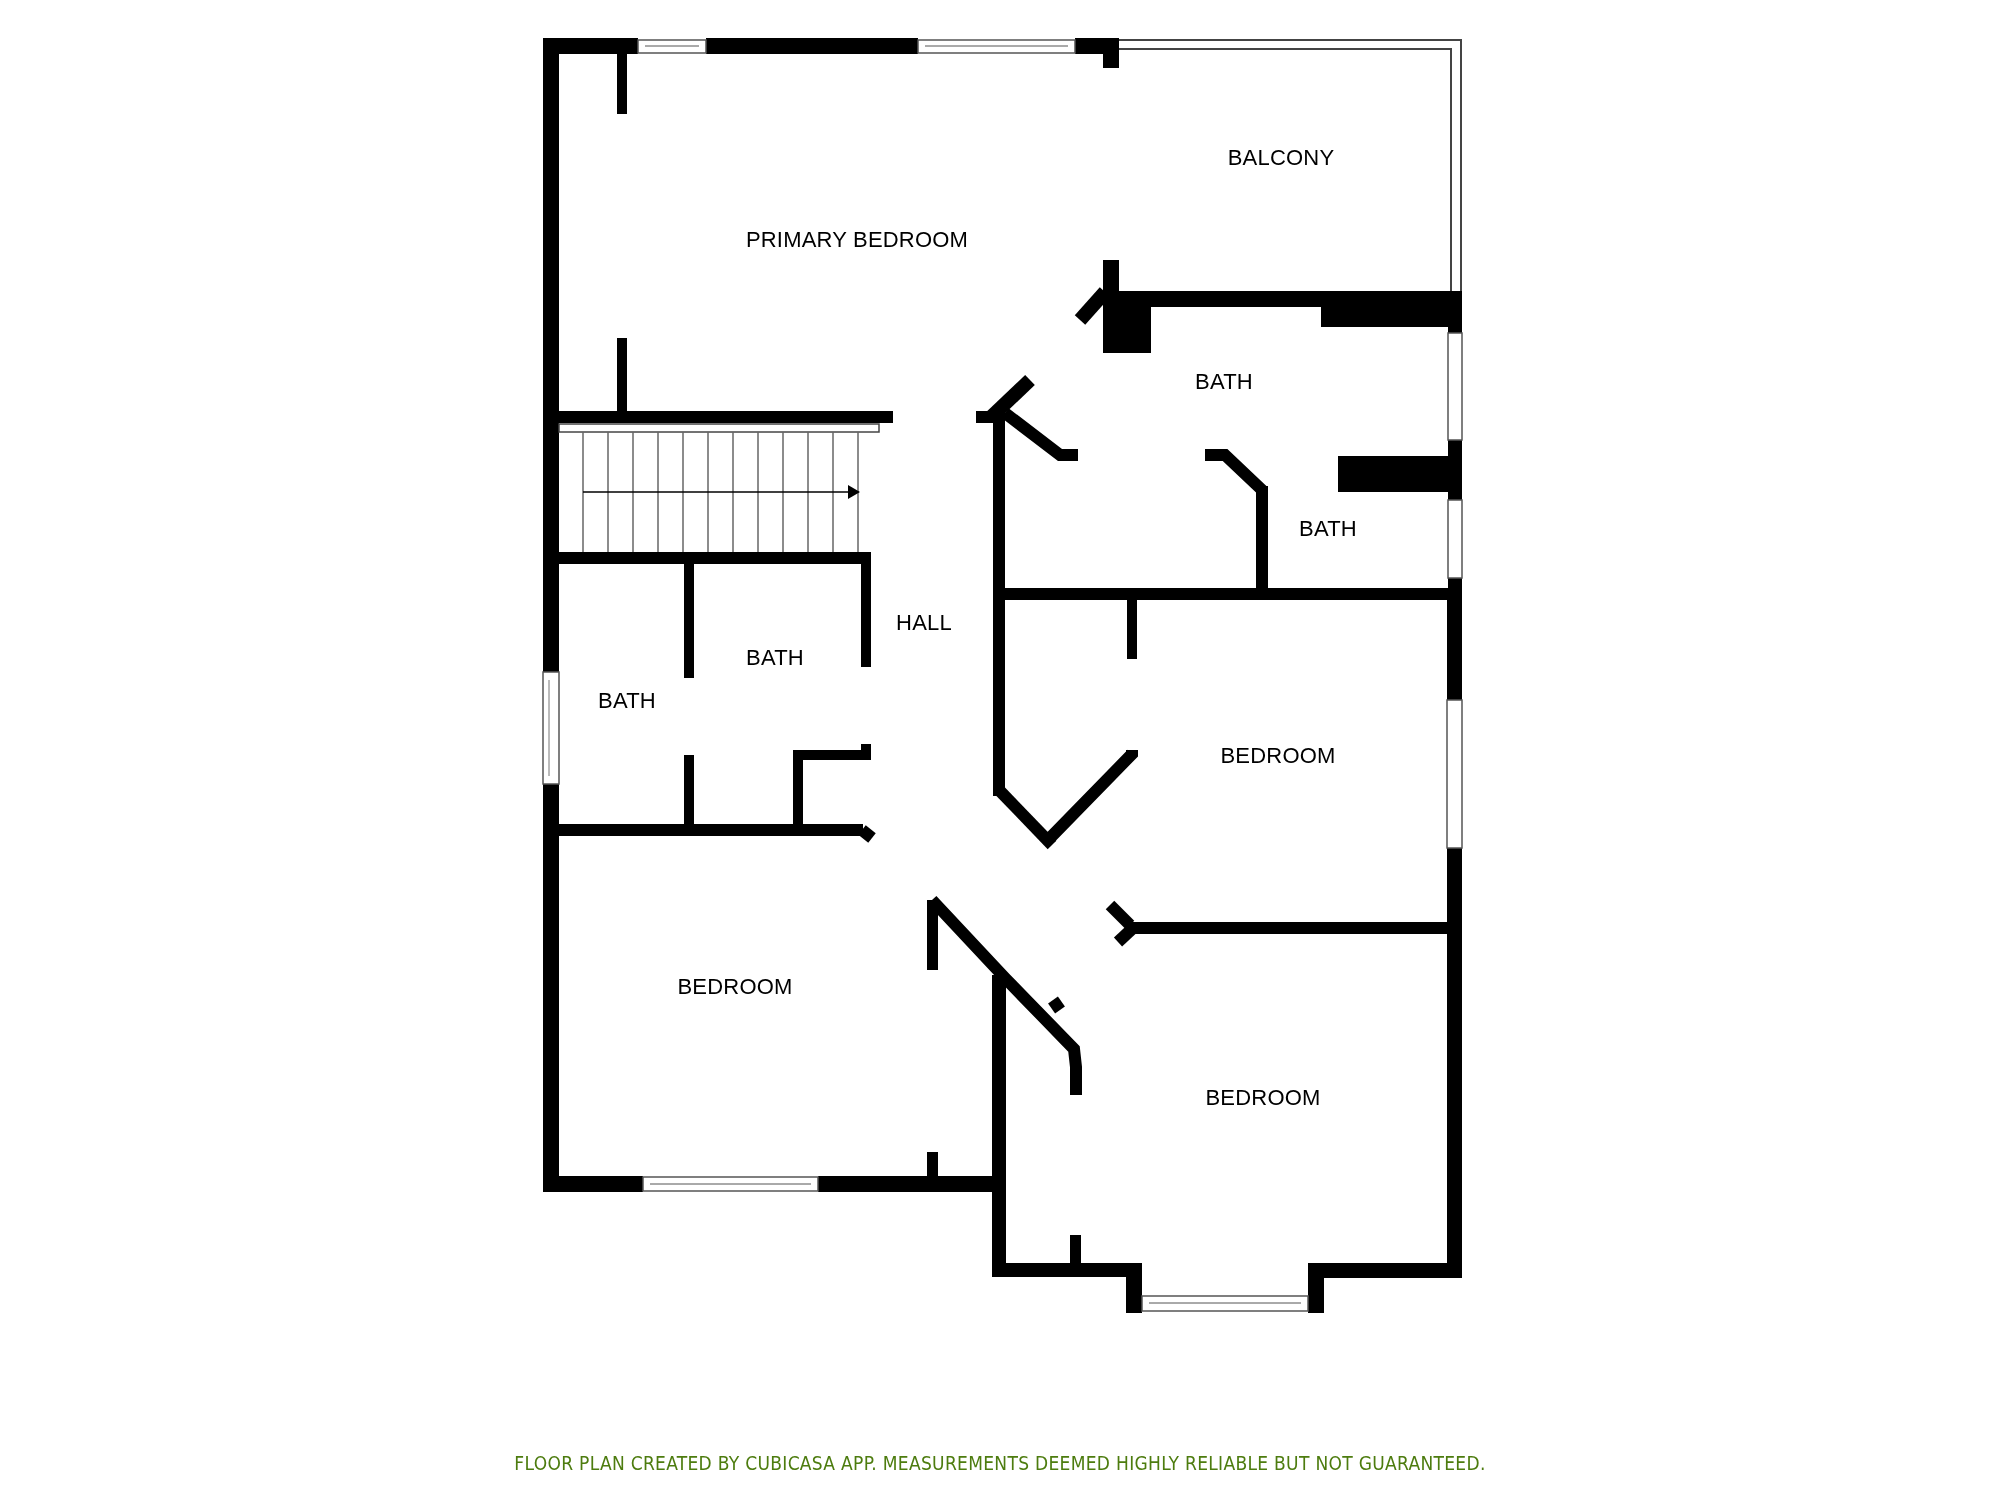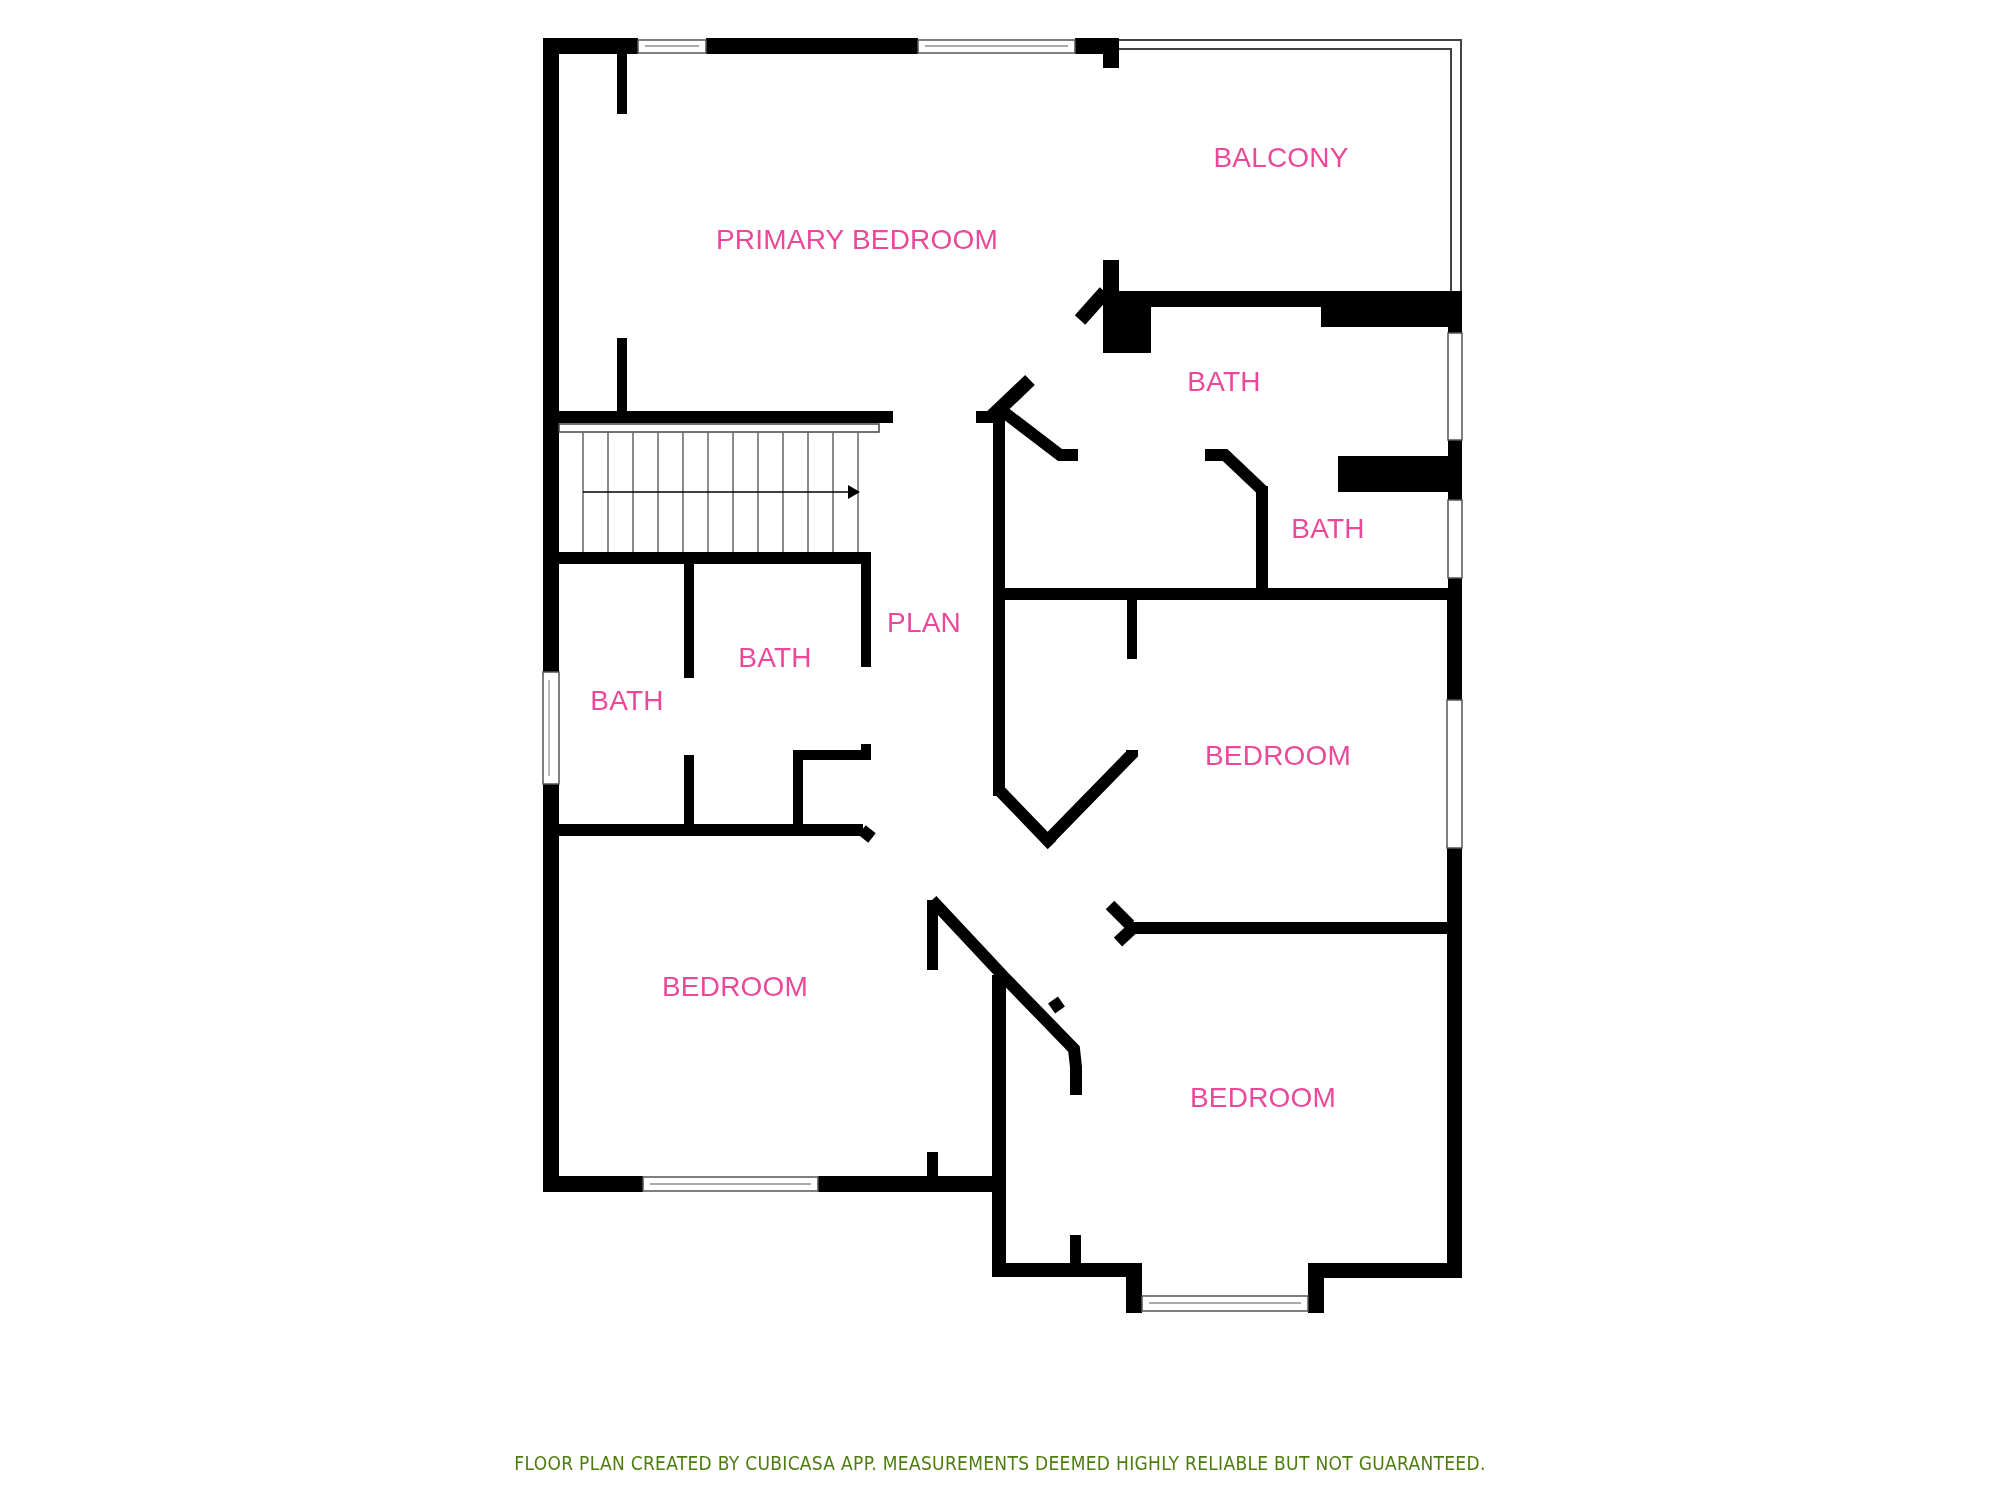--- a/index.html
+++ b/index.html
@@ -3,21 +3,21 @@
 <meta charset="utf-8">
 <style>
   html, body { margin:0; padding:0; background:#ffffff; }
   body { width:2000px; height:1500px; position:relative; overflow:hidden; font-family:"Liberation Sans", sans-serif; }
   #plan { position:absolute; left:0; top:0; width:2000px; height:1500px; }
   .wall { fill:#000000; }
   .wline { stroke:#000000; stroke-linecap:butt; fill:none; }
   .win { fill:#ffffff; stroke:#555555; stroke-width:1.5; }
   .stair { stroke:#666666; stroke-width:1.5; fill:none; }
   .thin { stroke:#333333; stroke-width:2; fill:none; }
-  .room-label { position:absolute; transform:translate(-50%,-50%); font-size:28px; color:#ec4899; white-space:nowrap; letter-spacing:0.2px; }
+  .room-label { position:absolute; transform:translate(-50%,-50%); font-size:22px; color:#000000; white-space:nowrap; letter-spacing:0.2px; }
   .footer { position:absolute; left:50%; top:1452px; transform:translateX(-50%); font-size:19px; color:#4d7c0f; white-space:nowrap; letter-spacing:0.3px; font-family:"DejaVu Sans", sans-serif; font-stretch:condensed; }
 </style>
 </head>
 <body>
 
 <svg id="plan" viewBox="0 0 2000 1500" xmlns="http://www.w3.org/2000/svg">
 
   <g>
 
     <rect class="wall" x="543" y="38" width="16" height="1152"></rect>
@@ -140,20 +140,20 @@
     <line class="stair" x1="858" y1="432" x2="858" y2="552"></line>
     <line x1="583" y1="492" x2="850" y2="492" stroke="#000" stroke-width="1.5"></line>
     <polygon points="848,485 860,492 848,499" fill="#000"></polygon>
   </g>
 </svg>
 
 <div class="room-label" style="left:857px;top:240px;">PRIMARY BEDROOM</div>
 <div class="room-label" style="left:1281px;top:158px;">BALCONY</div>
 <div class="room-label" style="left:1224px;top:382px;">BATH</div>
 <div class="room-label" style="left:1328px;top:529px;">BATH</div>
-<div class="room-label" style="left:924px;top:623px;">PLAN</div>
+<div class="room-label" style="left:924px;top:623px;">HALL</div>
 <div class="room-label" style="left:627px;top:701px;">BATH</div>
 <div class="room-label" style="left:775px;top:658px;">BATH</div>
 <div class="room-label" style="left:1278px;top:756px;">BEDROOM</div>
 <div class="room-label" style="left:735px;top:987px;">BEDROOM</div>
 <div class="room-label" style="left:1263px;top:1098px;">BEDROOM</div>
 
 <div class="footer">FLOOR PLAN CREATED BY CUBICASA APP. MEASUREMENTS DEEMED HIGHLY RELIABLE BUT NOT GUARANTEED.</div>
 
 </body></html>

